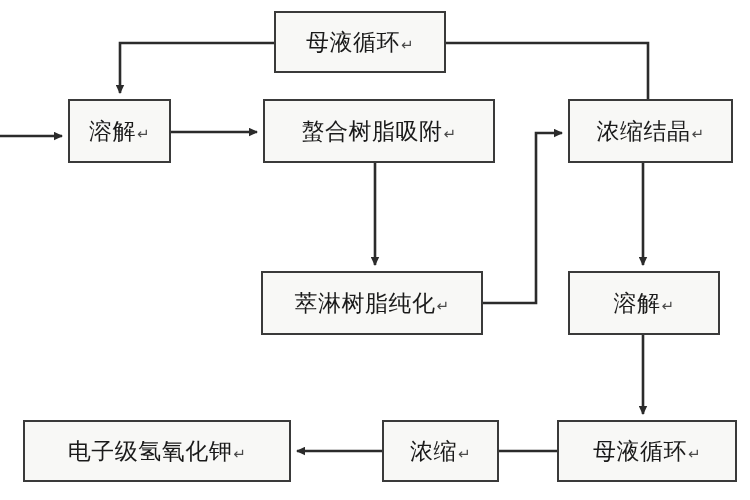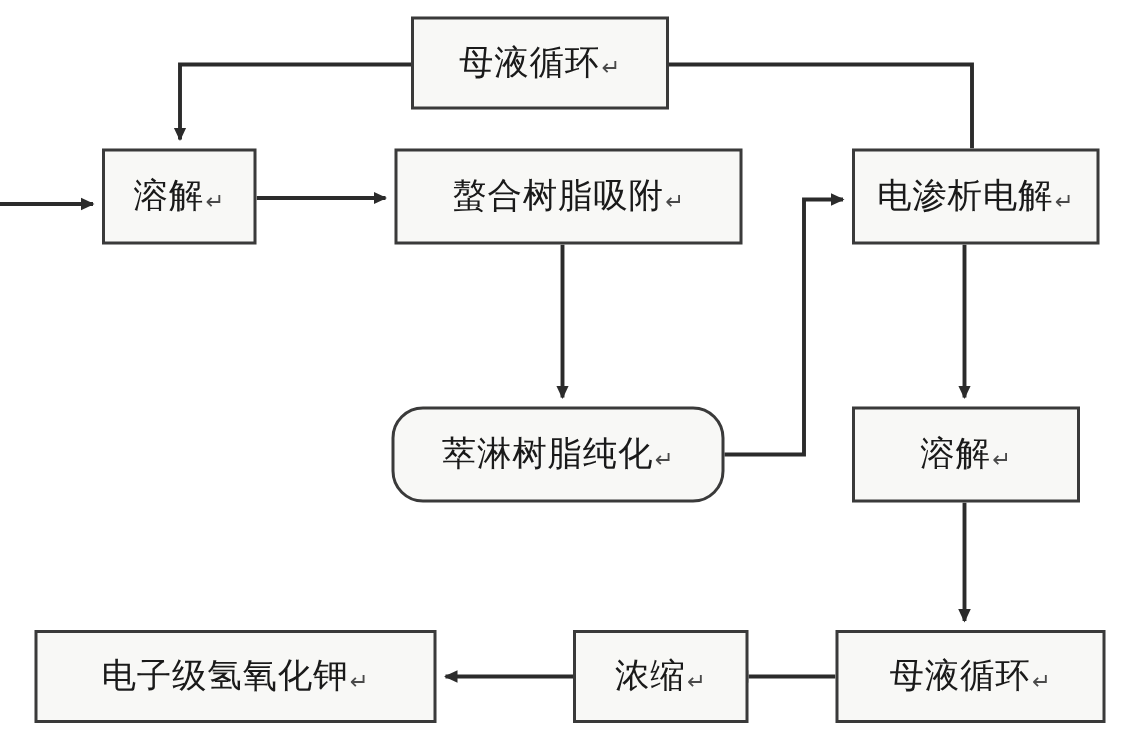--- a/index.html
+++ b/index.html
@@ -93,25 +93,25 @@
     <span class="label">溶解</span>
       <span class="pilcrow">↵</span>
   </div>
 
   <div class="node" style="left:263px;top:99px;width:232px;height:64px;">
     <span class="label">螯合树脂吸附</span>
       <span class="pilcrow">↵</span>
   </div>
 
   <div class="node" style="left:568px;top:99px;width:165px;height:64px;">
-    <span class="label">电渗析电解</span>
+    <span class="label">浓缩结晶</span>
       <span class="pilcrow">↵</span>
   </div>
 
-  <div class="node" style="left:261px;top:271px;width:222px;height:64px;border-radius:21px;">
+  <div class="node" style="left:261px;top:271px;width:222px;height:64px;">
     <span class="label">萃淋树脂纯化</span>
       <span class="pilcrow">↵</span>
   </div>
 
   <div class="node" style="left:568px;top:271px;width:152px;height:64px;">
     <span class="label">溶解</span>
       <span class="pilcrow">↵</span>
   </div>
 
   <div class="node" style="left:23px;top:420px;width:268px;height:62px;">

